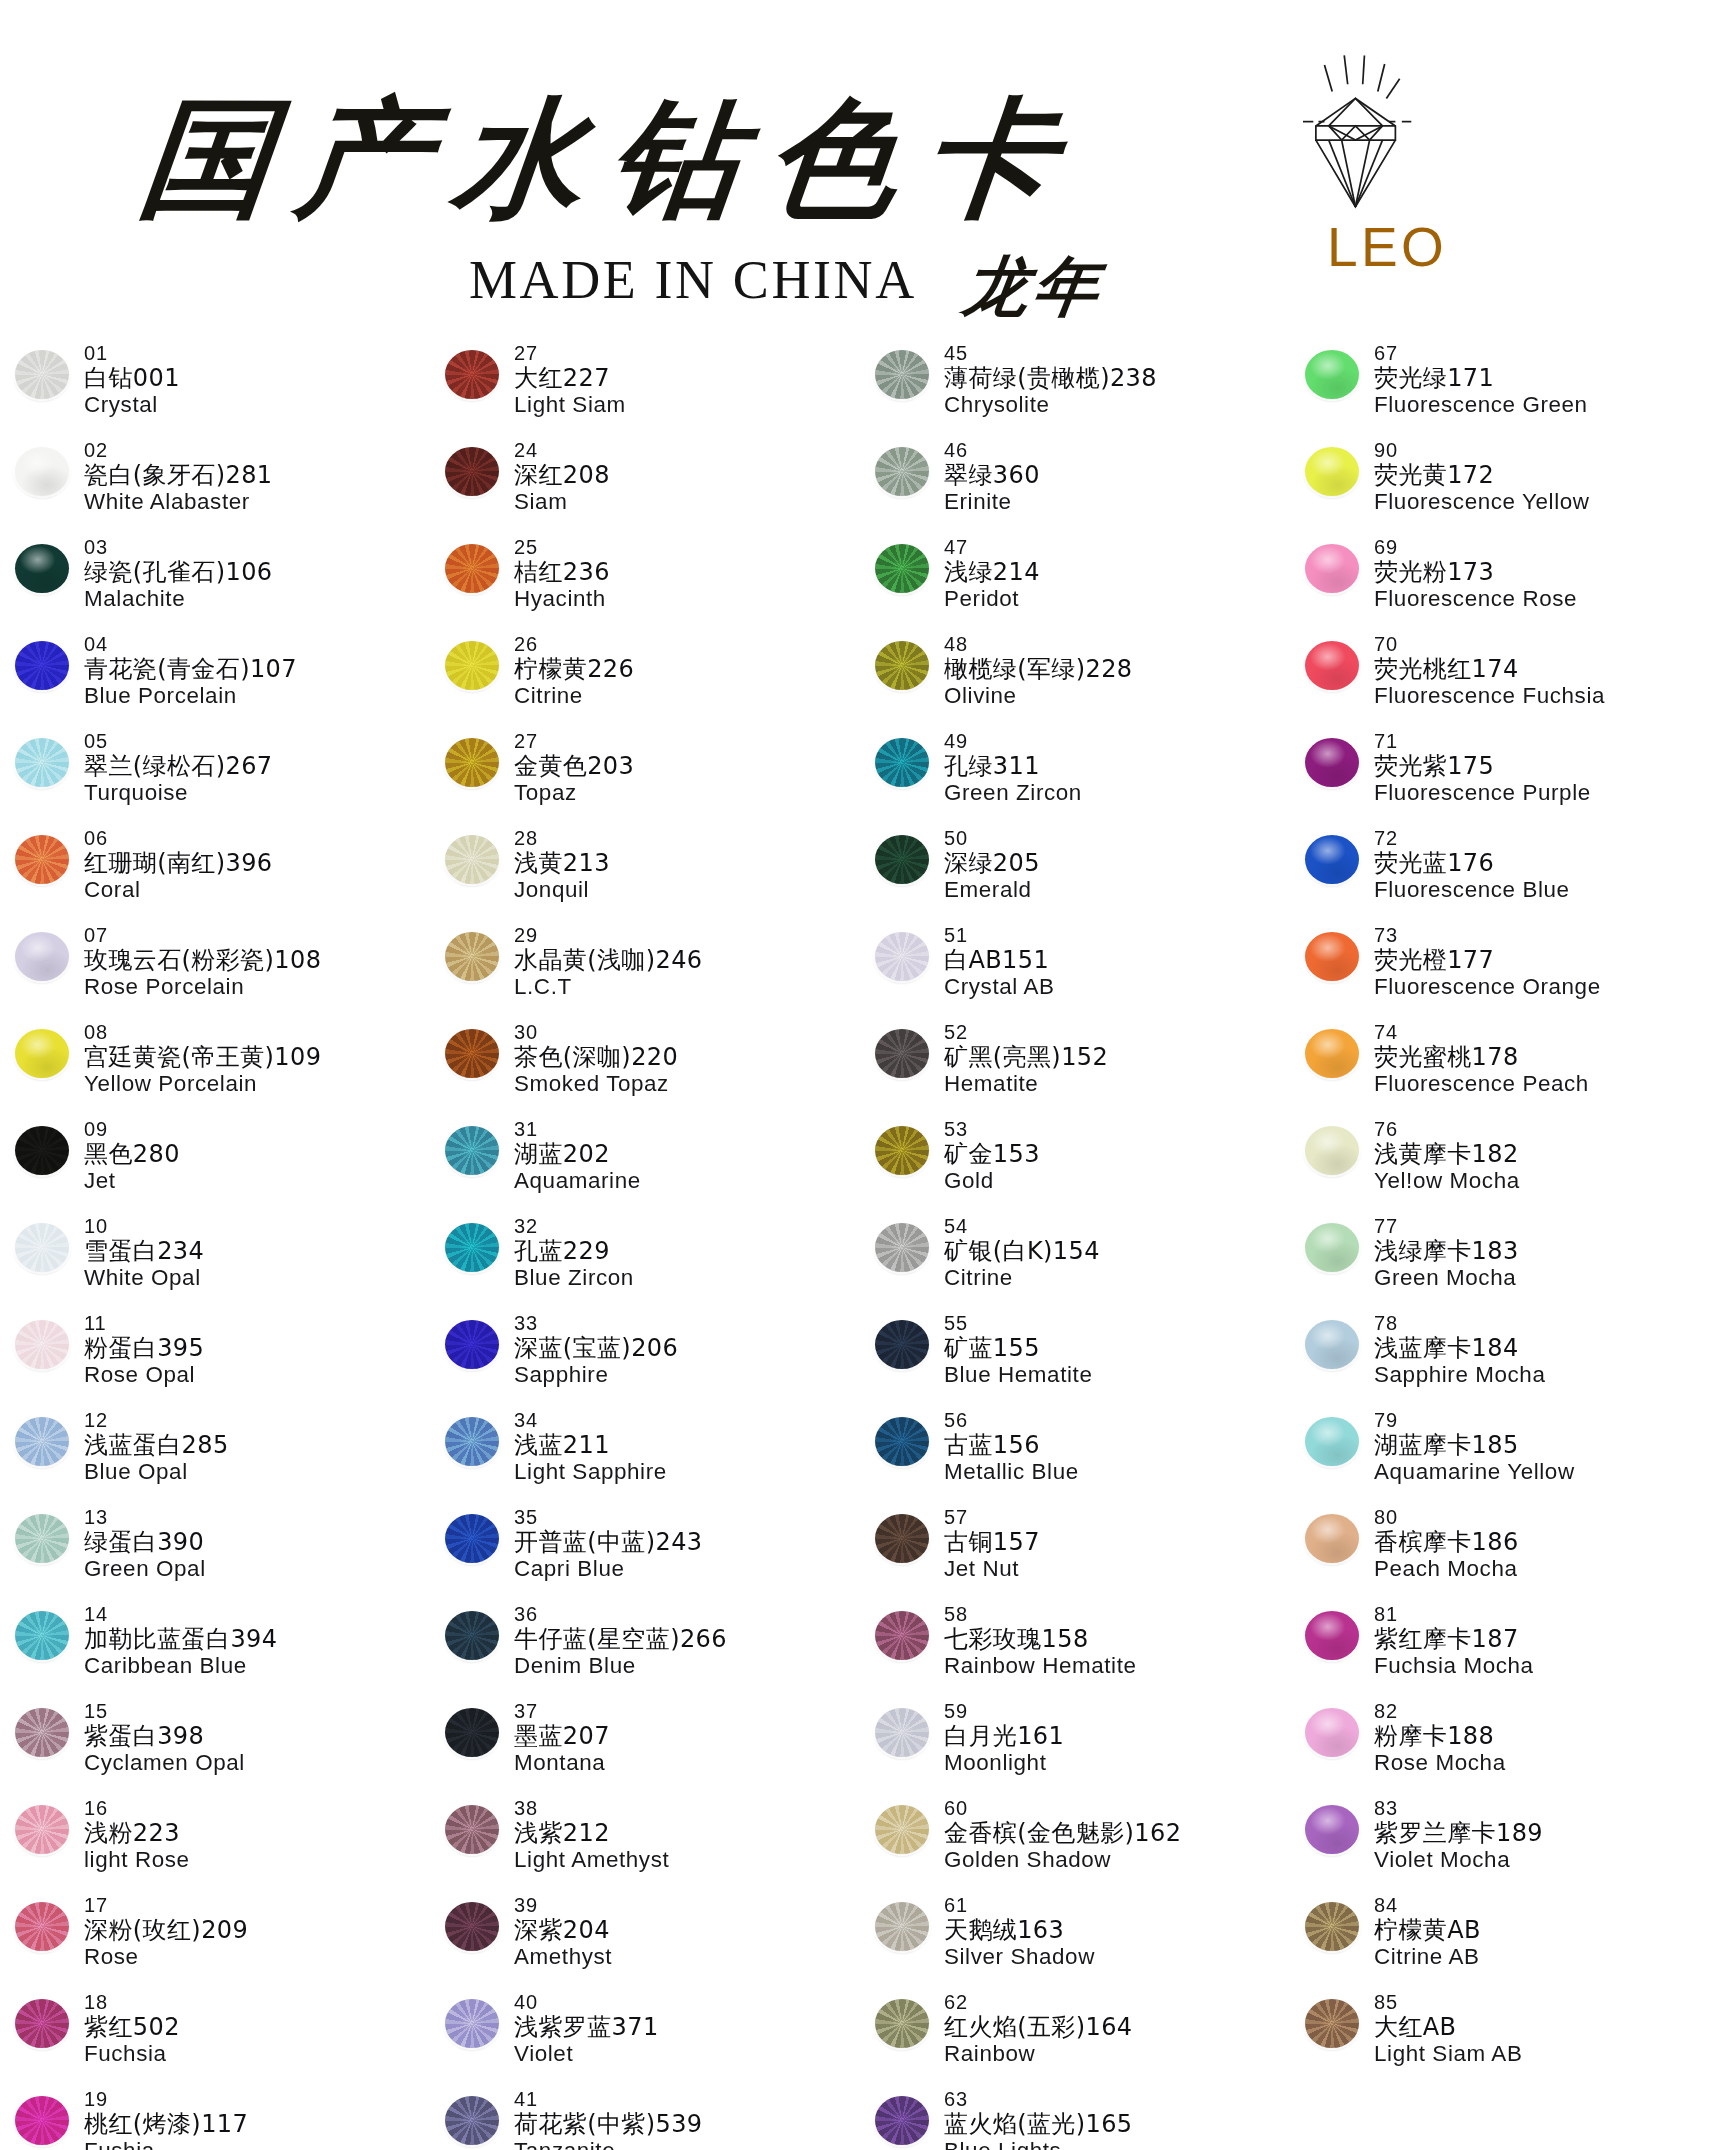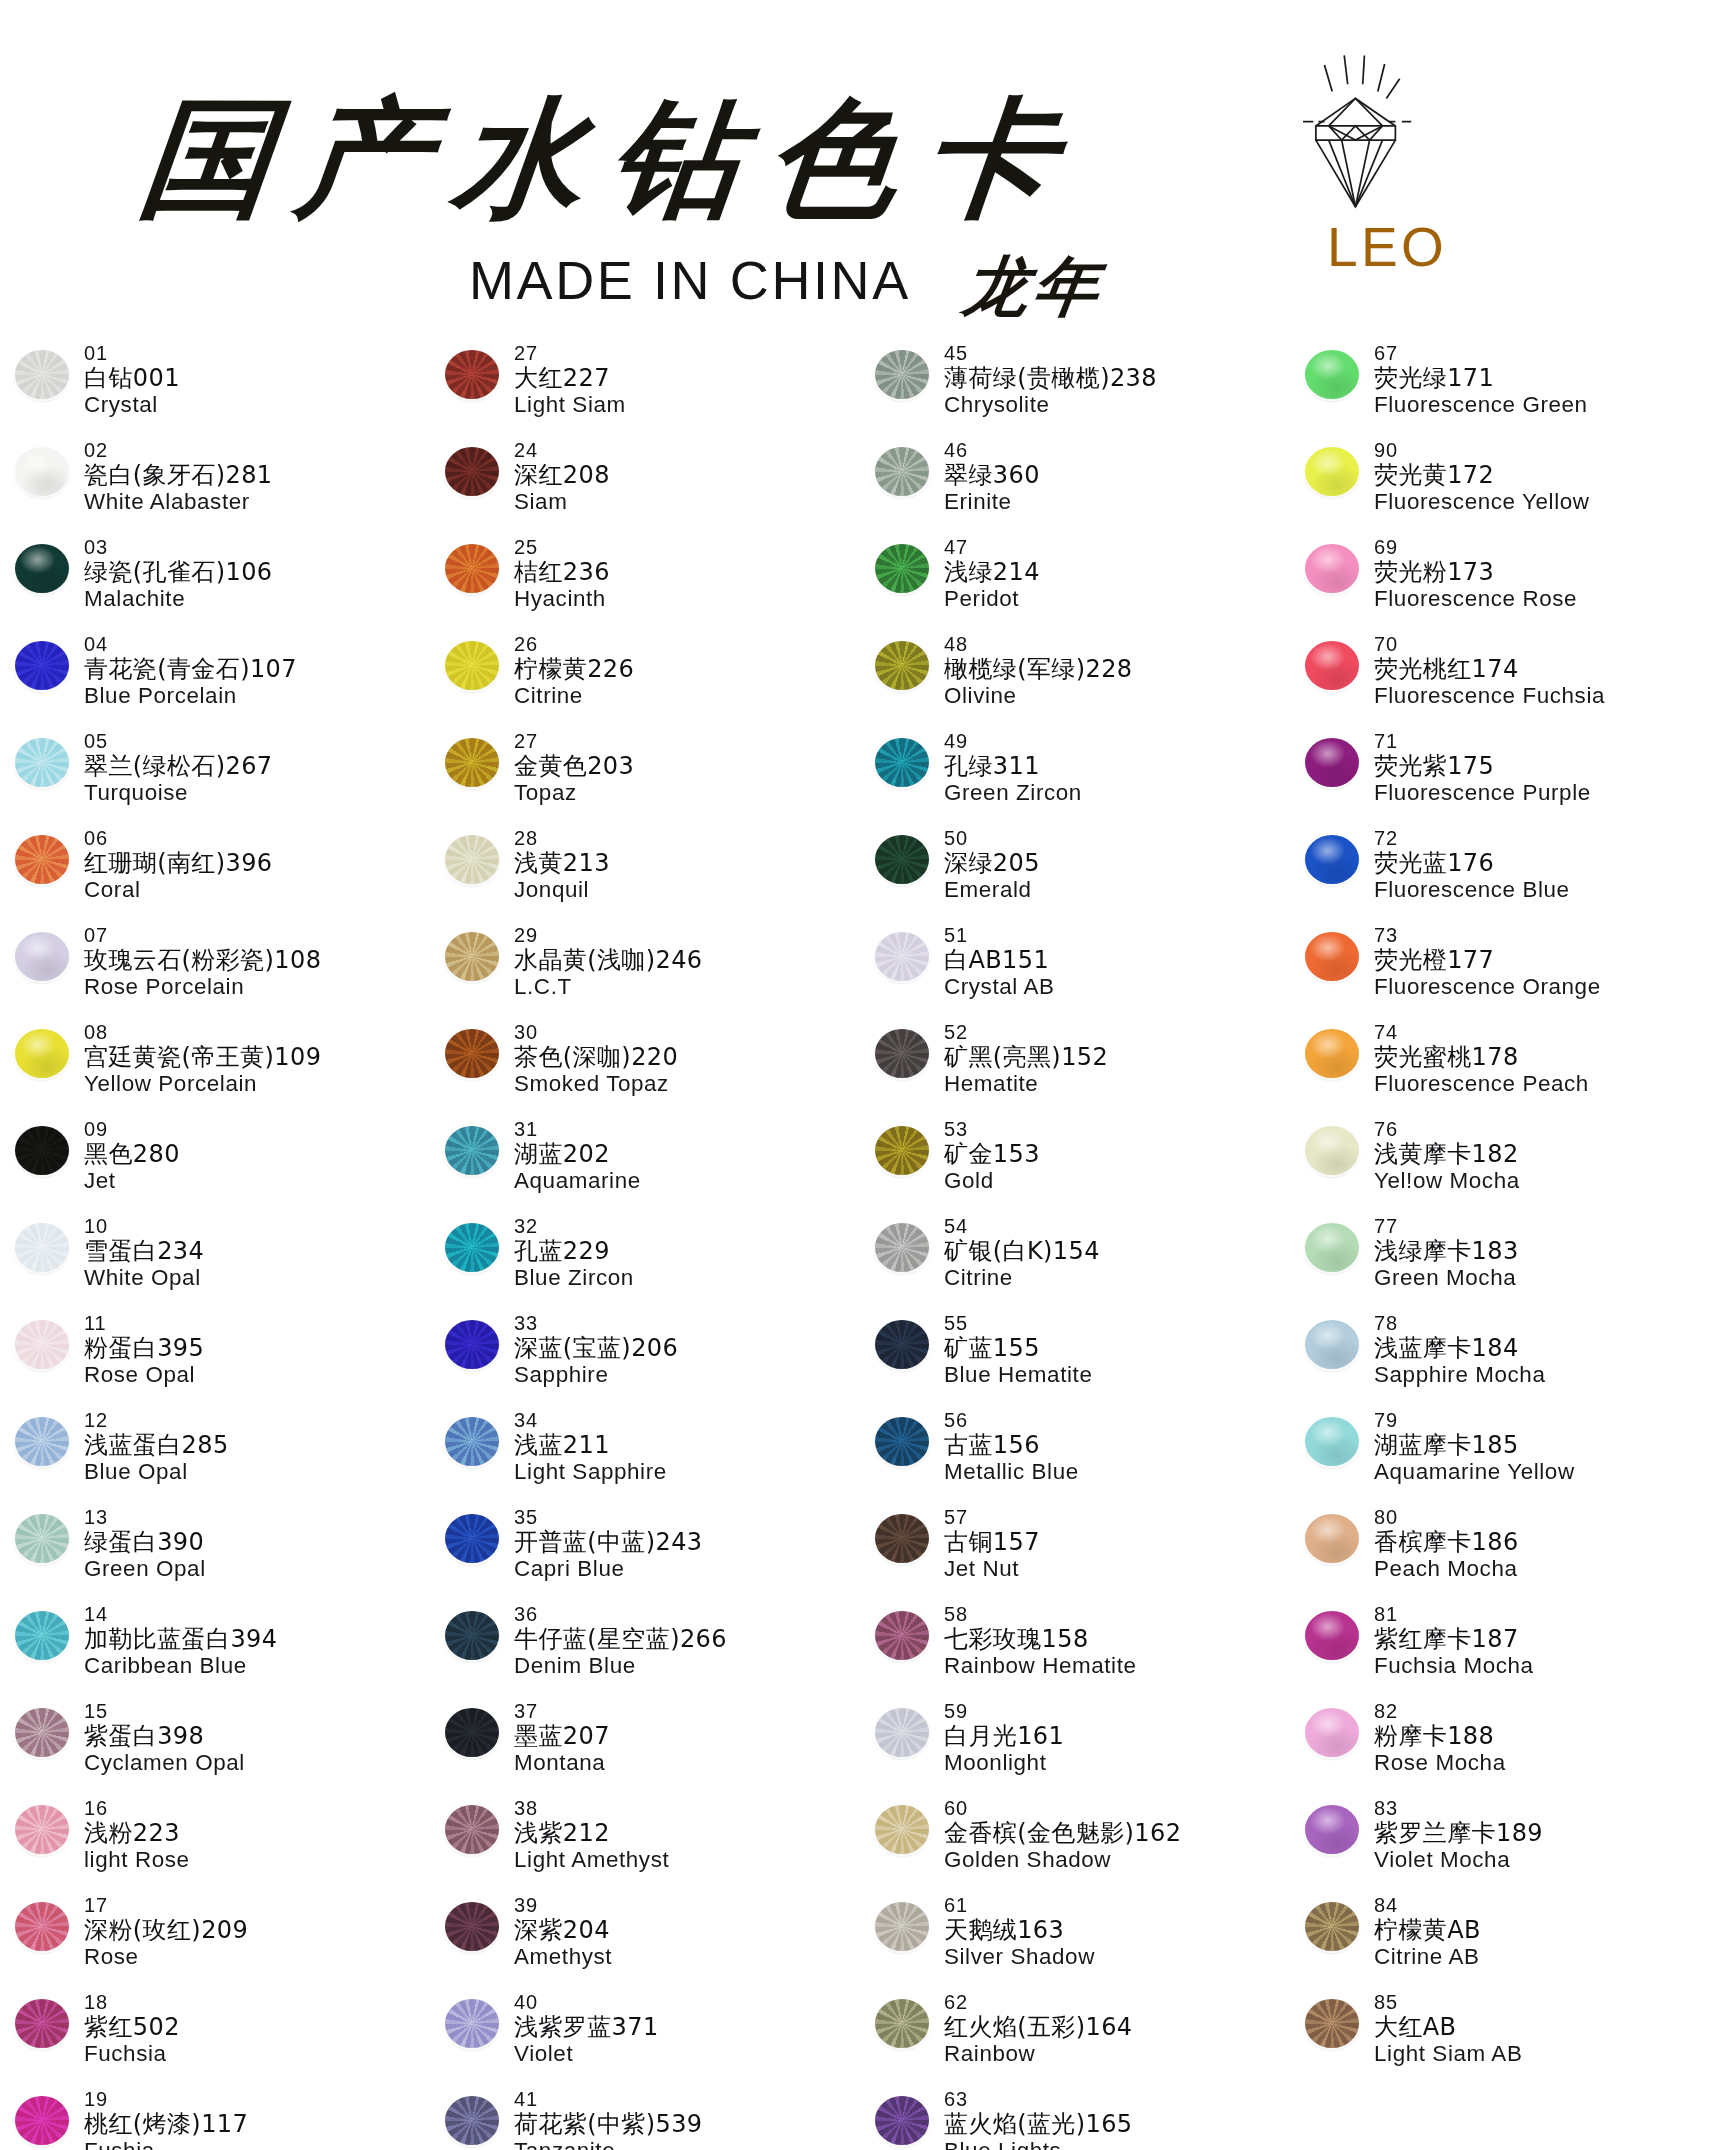--- a/index.html
+++ b/index.html
@@ -24,21 +24,21 @@
     white-space:nowrap;
     transform:skewX(-6deg);
     font-style:italic;
   }
   #made-in{
     position:absolute;left:469px;top:249px;
     font-size:54px;
     letter-spacing:2.6px;
     color:#141414;
     white-space:nowrap;
-    font-family:Liberation Sans, sans-serif;
+    font-family:Liberation Serif, serif;
   }
   #dragon-year{
     position:absolute;left:964px;top:243px;
     font-family:"Liberation Serif","DejaVu Serif",serif;
     font-weight:bold;font-style:italic;
     font-size:65px;
     letter-spacing:4.3px;
     color:#18150f;
     white-space:nowrap;
     transform:skewX(-8deg);

